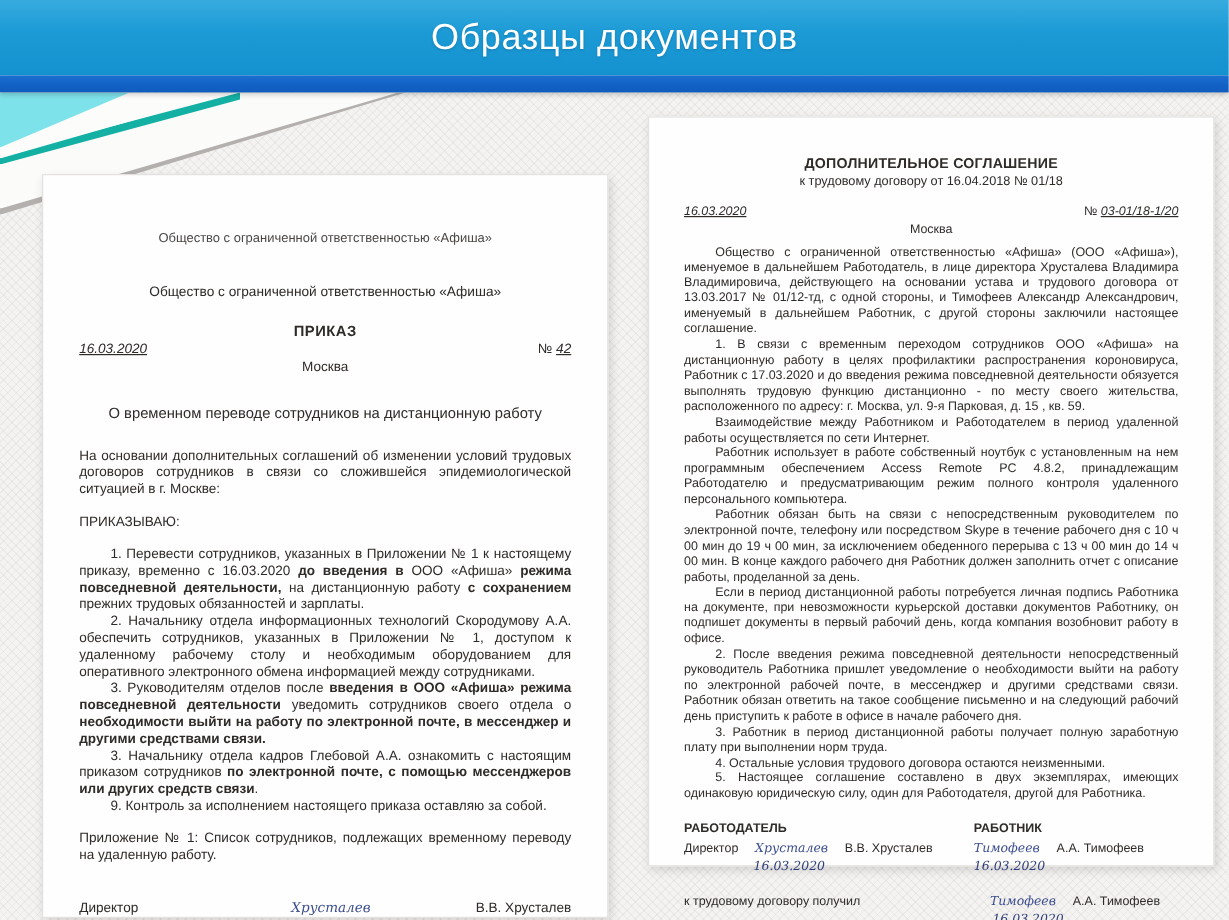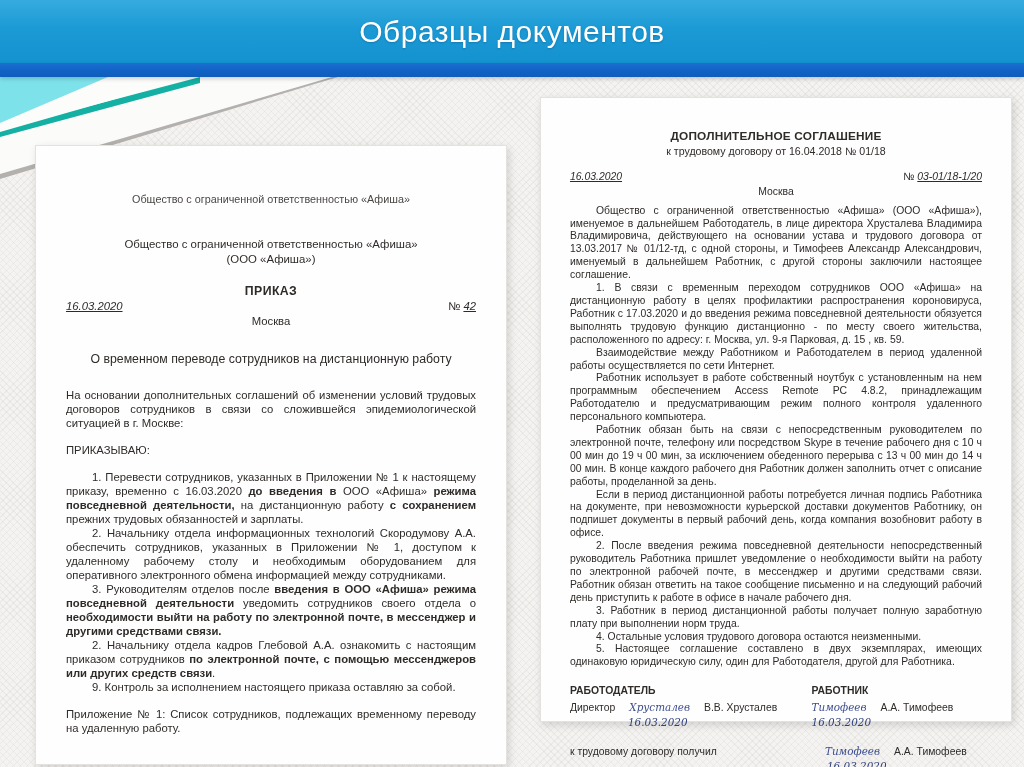--- a/index.html
+++ b/index.html
@@ -100,36 +100,35 @@
 <div class="deco deco-gray-wedge"></div>
 <div class="deco deco-white-wedge"></div>
 <div class="deco deco-teal-stripe"></div>
 <div class="deco deco-white-wedge2"></div>
 <div class="deco deco-teal-tri"></div>
 
 <div class="doc doc-left">
   <div class="org-small center">Общество с ограниченной ответственностью «Афиша»</div>
   <div class="org center">
     <div>Общество с ограниченной ответственностью «Афиша»</div>
-    <div>(ООО «Афиша»)</div>
   </div>
   <div class="doc-kind center">ПРИКАЗ</div>
   <div class="date-row">
     <span class="date u">16.03.2020</span>
     <span><span>№</span> <span class="u it">42</span></span>
   </div>
   <div class="center city">Москва</div>
   <div class="subject center">О временном переводе сотрудников на дистанционную работу</div>
   <div class="body">
       <p class="para"><span>На основании дополнительных соглашений об изменении условий трудовых договоров сотрудников в связи со сложившейся эпидемиологической ситуацией в г. Москве:</span></p>
       <p class="para gap"><span>ПРИКАЗЫВАЮ:</span></p>
       <p class="para indent gap"><span>1. Перевести сотрудников, указанных в Приложении № 1 к настоящему приказу, временно с 16.03.2020 </span><span class="b">до введения в</span><span> ООО «Афиша» </span><span class="b">режима повседневной деятельности,</span><span> на дистанционную работу </span><span class="b">с сохранением</span><span> прежних трудовых обязанностей и зарплаты.</span></p>
       <p class="para indent"><span>2. Начальнику отдела информационных технологий Скородумову А.А. обеспечить сотрудников, указанных в Приложении № 1, доступом к удаленному рабочему столу и необходимым оборудованием для оперативного электронного обмена информацией между сотрудниками.</span></p>
       <p class="para indent"><span>3. Руководителям отделов после </span><span class="b">введения в ООО «Афиша» режима повседневной деятельности</span><span> уведомить сотрудников своего отдела о </span><span class="b">необходимости выйти на работу по электронной почте, в мессенджер и другими средствами связи.</span></p>
-      <p class="para indent"><span>2. Начальнику отдела кадров Глебовой А.А. ознакомить с настоящим приказом сотрудников </span><span class="b">по электронной почте, с помощью мессенджеров или других средств связи</span><span>.</span></p>
+      <p class="para indent"><span>3. Начальнику отдела кадров Глебовой А.А. ознакомить с настоящим приказом сотрудников </span><span class="b">по электронной почте, с помощью мессенджеров или других средств связи</span><span>.</span></p>
       <p class="para indent"><span>9. Контроль за исполнением настоящего приказа оставляю за собой.</span></p>
       <p class="para gap"><span>Приложение № 1: Список сотрудников, подлежащих временному переводу на удаленную работу.</span></p>
     </div>
   <div class="sig-row">
     <span>Директор</span>
     <span class="script">Хрусталев</span>
     <span>В.В. Хрусталев</span>
   </div>
 </div>
 

